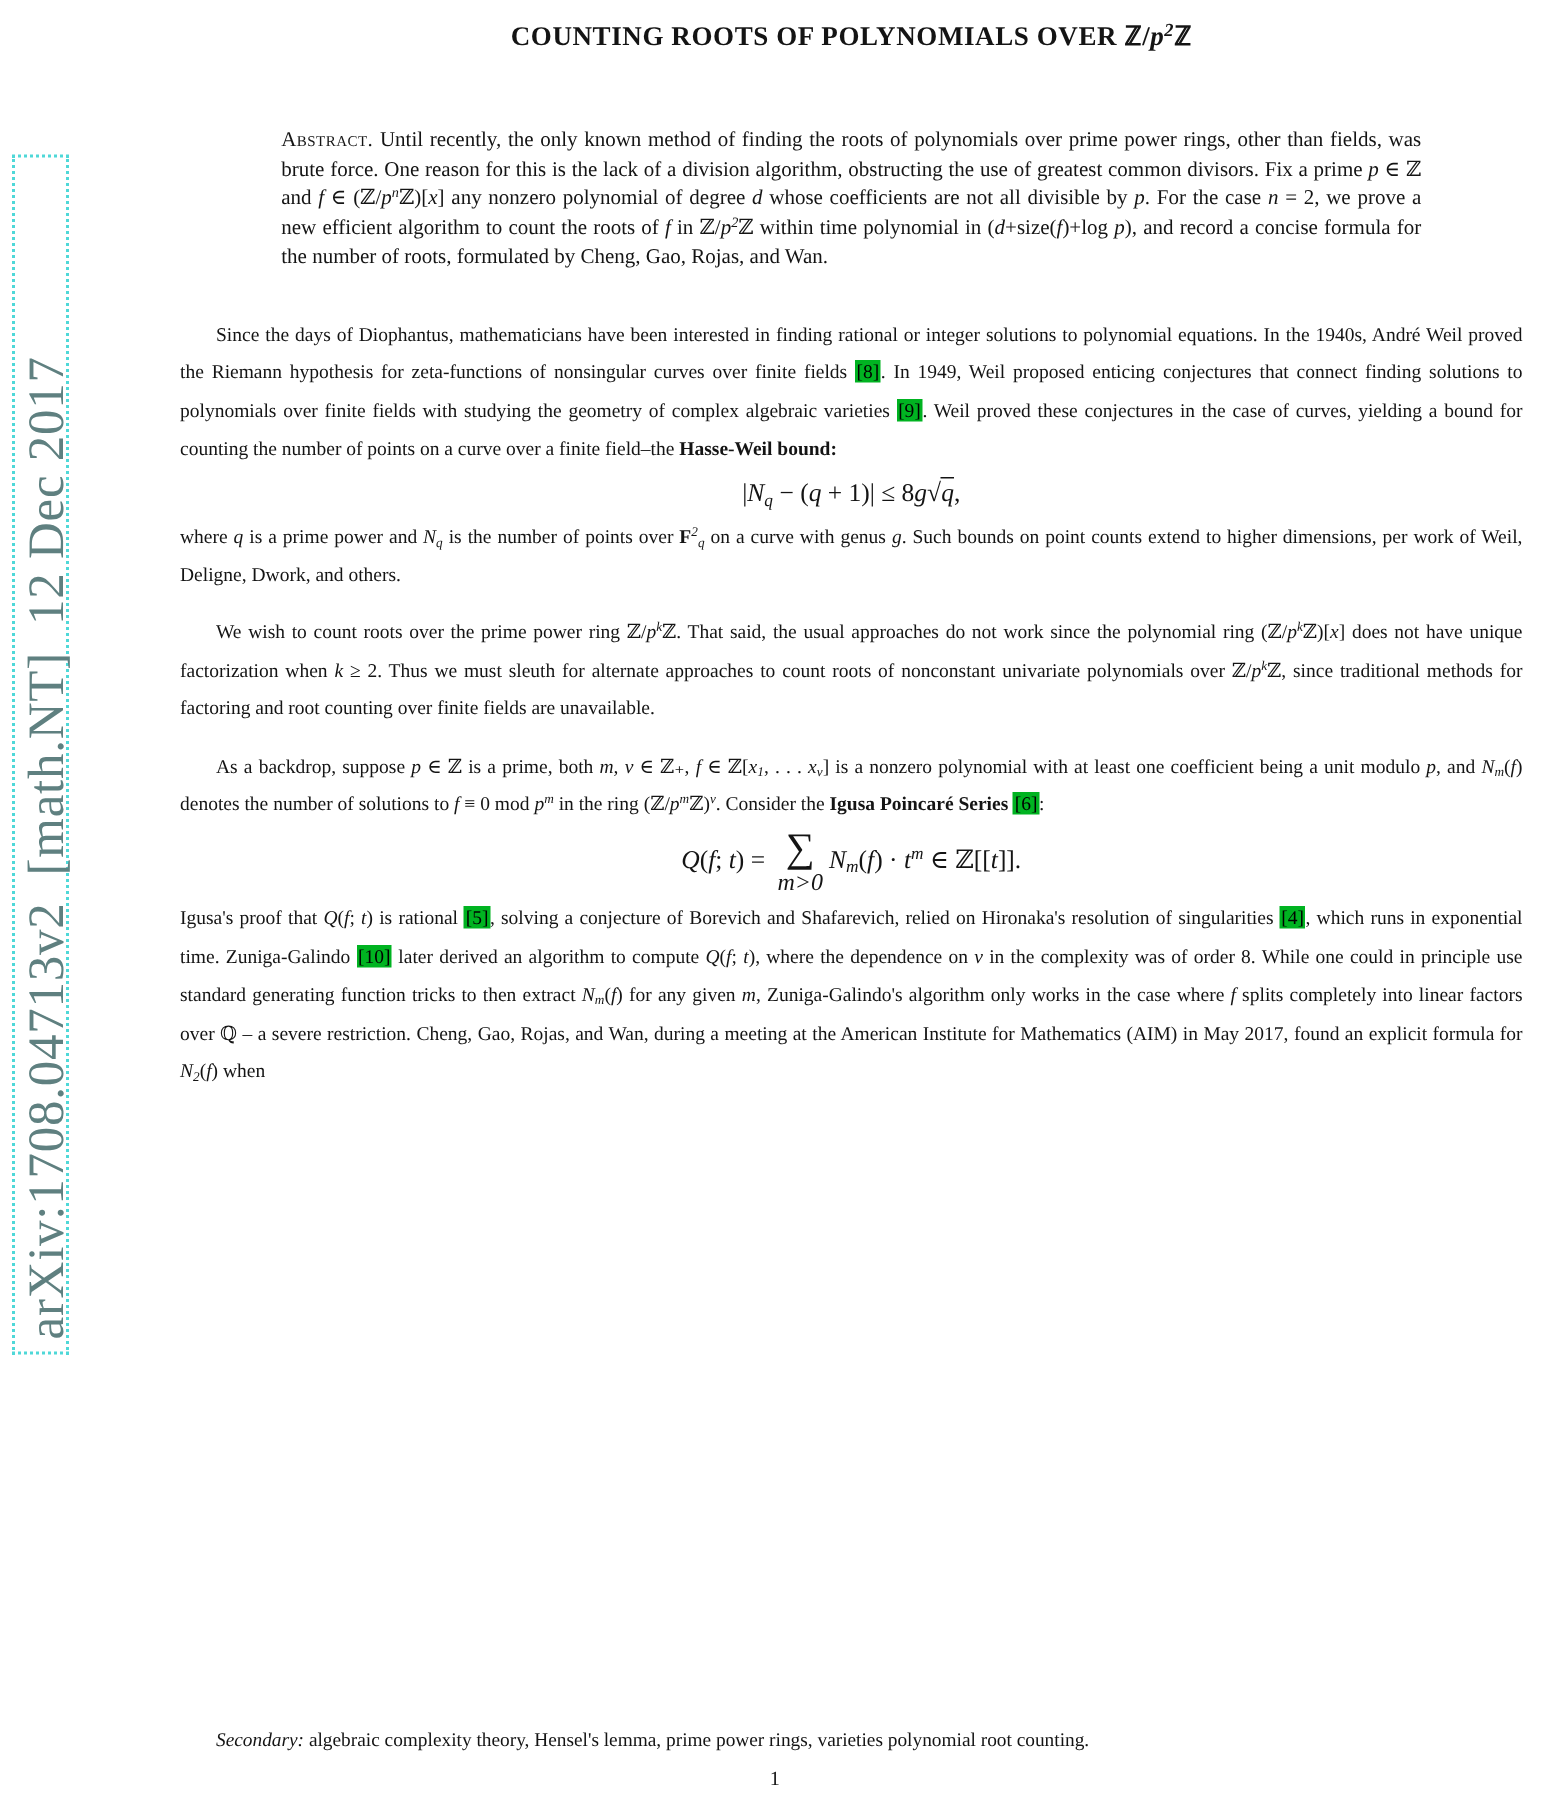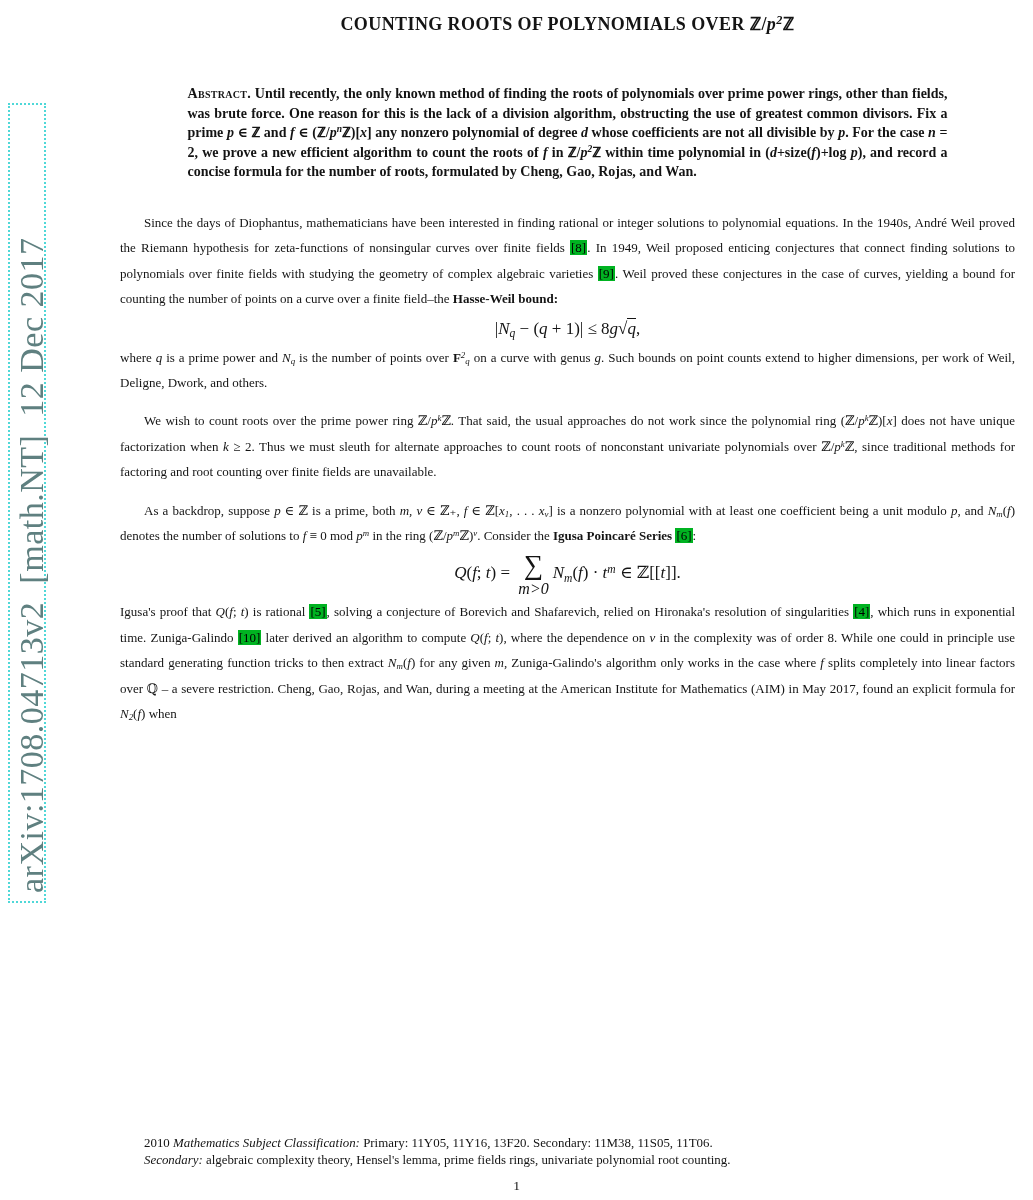--- a/index.html
+++ b/index.html
@@ -3,21 +3,21 @@
 <meta charset="utf-8">
 <style>
   html,body{margin:0;padding:0;}
   body{
     width:1033px;height:1200px;position:relative;background:#ffffff;color:#141414;
     font-family:"Liberation Serif","DejaVu Serif",serif;overflow:hidden;
   }
   .content{position:absolute;left:120px;right:18px;top:0;}
   .title{margin:12px 0 12px;font-size:18px;line-height:24px;text-align:center;font-weight:700;letter-spacing:.4px;}
   .authors{margin-top:30px;text-align:center;font-size:13.5px;letter-spacing:.6px;}
-  .abstract{margin:48px auto 0;width:760px;font-size:14px;line-height:19.6px;text-align:justify;font-weight:bold;}
+  .abstract{margin:48px auto 0;width:760px;font-size:14px;line-height:19.6px;text-align:justify;}
   .abstract-label{font-variant:small-caps;letter-spacing:.3px;}
   .section-heading{margin:90px 0 0;text-align:center;font-size:16.5px;font-weight:400;font-variant:small-caps;letter-spacing:.8px;}
   .para{font-size:13px;line-height:25.4px;text-align:justify;margin:0;}
   .indent{text-indent:24px;}
   .first{margin-top:28px;}
   .gap{margin-top:13px;}
   .equation{text-align:center;font-size:17px;margin:7px 0 6px;}
   .eq-sigma{margin:4px 0 2px;}
   .seg-i{font-style:italic;}
   .seg-b{font-weight:700;}
@@ -71,18 +71,17 @@
 
     <div class="equation eq-sigma"><span class="seg-i">Q</span><span>(</span><span class="seg-i">f</span><span>; </span><span class="seg-i">t</span><span>) = </span><span class="sigma-op">
           <span class="sigma-sym">∑</span>
           <span class="sigma-lim">m&gt;0</span>
         </span><span class="seg-i">N</span><sub>m</sub><span>(</span><span class="seg-i">f</span><span>) · </span><span class="seg-i">t</span><sup>m</sup><span> ∈ ℤ[[</span><span class="seg-i">t</span><span>]].</span></div>
 
     <p class="para"><span>Igusa's proof that </span><span class="seg-i">Q</span><span>(</span><span class="seg-i">f</span><span>; </span><span class="seg-i">t</span><span>) is rational </span><span class="seg-c">[5]</span><span>, solving a conjecture of Borevich and Shafarevich, relied on Hironaka's resolution of singularities </span><span class="seg-c">[4]</span><span>, which runs in exponential time. Zuniga-Galindo </span><span class="seg-c">[10]</span><span> later derived an algorithm to compute </span><span class="seg-i">Q</span><span>(</span><span class="seg-i">f</span><span>; </span><span class="seg-i">t</span><span>), where the dependence on </span><span class="seg-i">v</span><span> in the complexity was of order 8. While one could in principle use standard generating function tricks to then extract </span><span class="seg-i">N</span><sub>m</sub><span>(</span><span class="seg-i">f</span><span>) for any given </span><span class="seg-i">m</span><span>, Zuniga-Galindo's algorithm only works in the case where </span><span class="seg-i">f</span><span> splits completely into linear factors over ℚ – a severe restriction. Cheng, Gao, Rojas, and Wan, during a meeting at the American Institute for Mathematics (AIM) in May 2017, found an explicit formula for </span><span class="seg-i">N</span><sub>2</sub><span>(</span><span class="seg-i">f</span><span>) when</span></p>
   </main>
 
   <div class="footnote">
-    <p class="fn-line"><span>2010 </span><span class="seg-i">Mathematics Subject Classification:</span><span> Primary: 11Y05, 11Y16, 13F20. Secondary: 11M38, 11S05, 11T06.</span></p>
-    <p class="fn-line"><span class="seg-i">Secondary:</span><span> algebraic complexity theory, Hensel's lemma, prime fields rings, univariate polynomial root counting.</span></p>
+    <p class="fn-line"><span class="seg-i">Secondary:</span><span> algebraic complexity theory, Hensel's lemma, prime power rings, varieties polynomial root counting.</span></p>
   </div>
 
   <div class="page-number">1</div>
 </div>
 
 </body></html>

